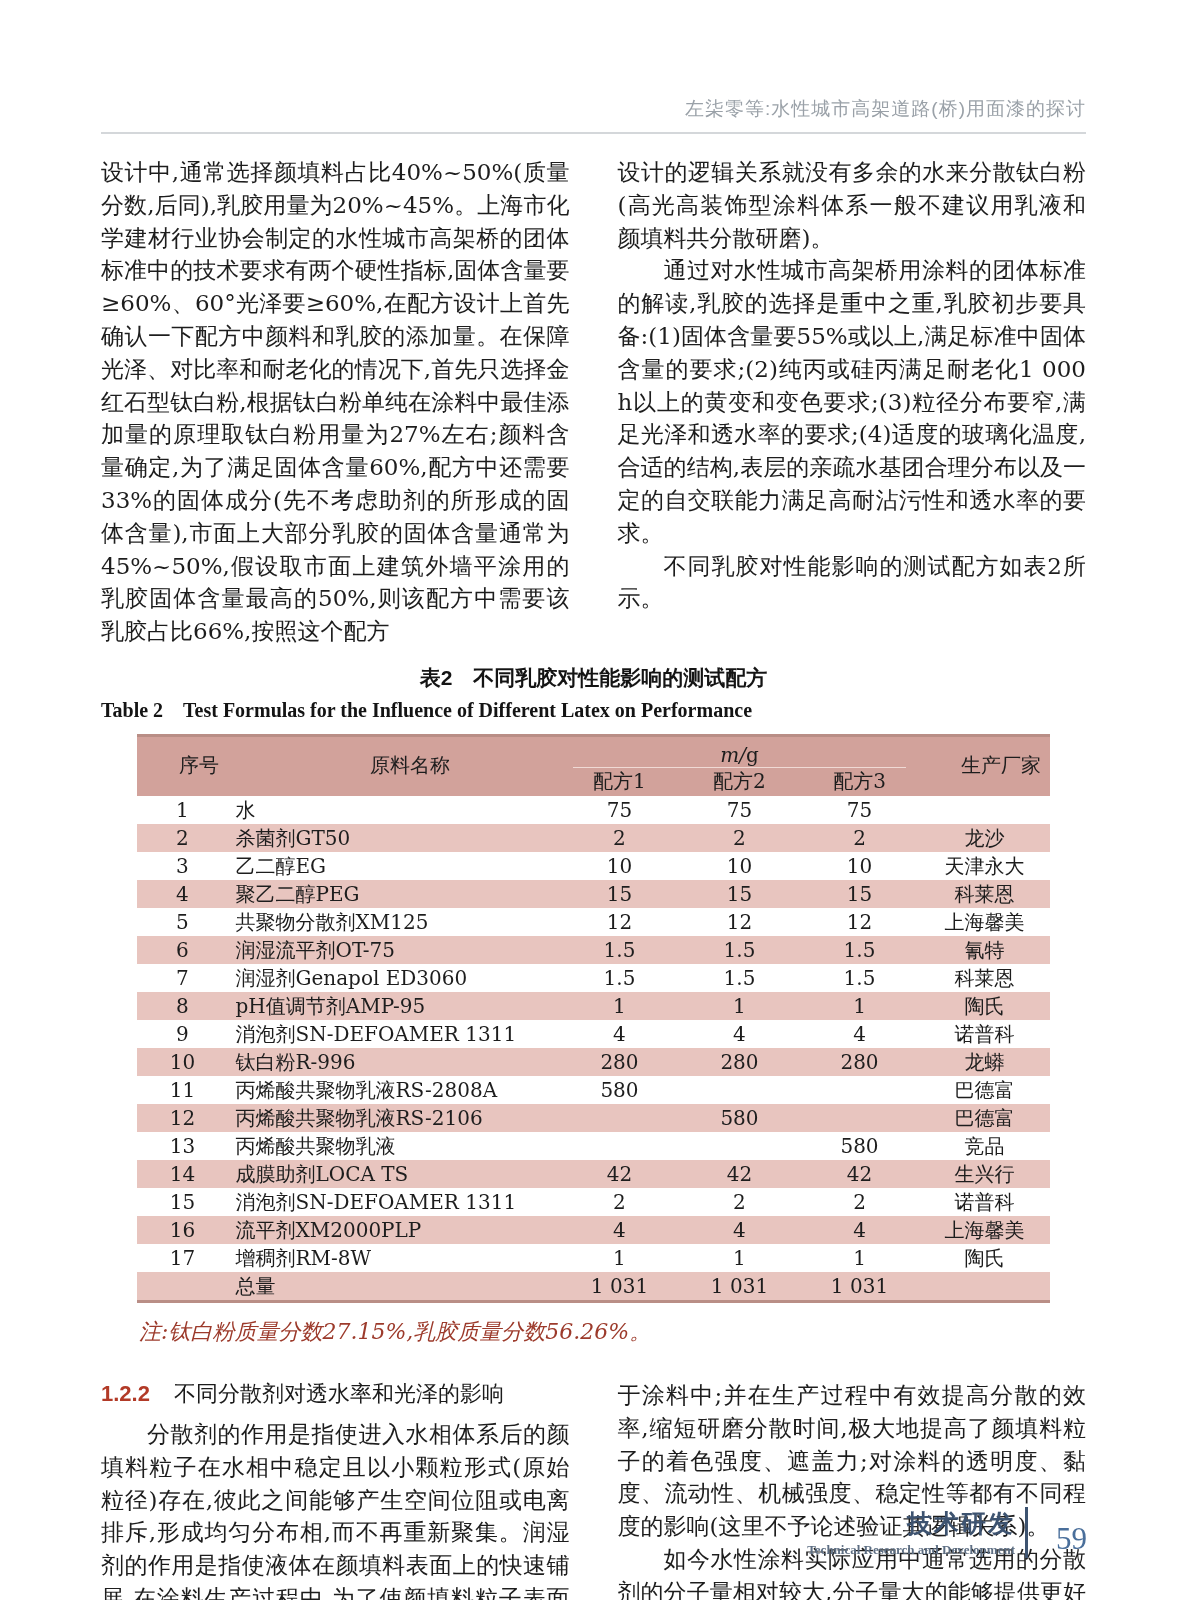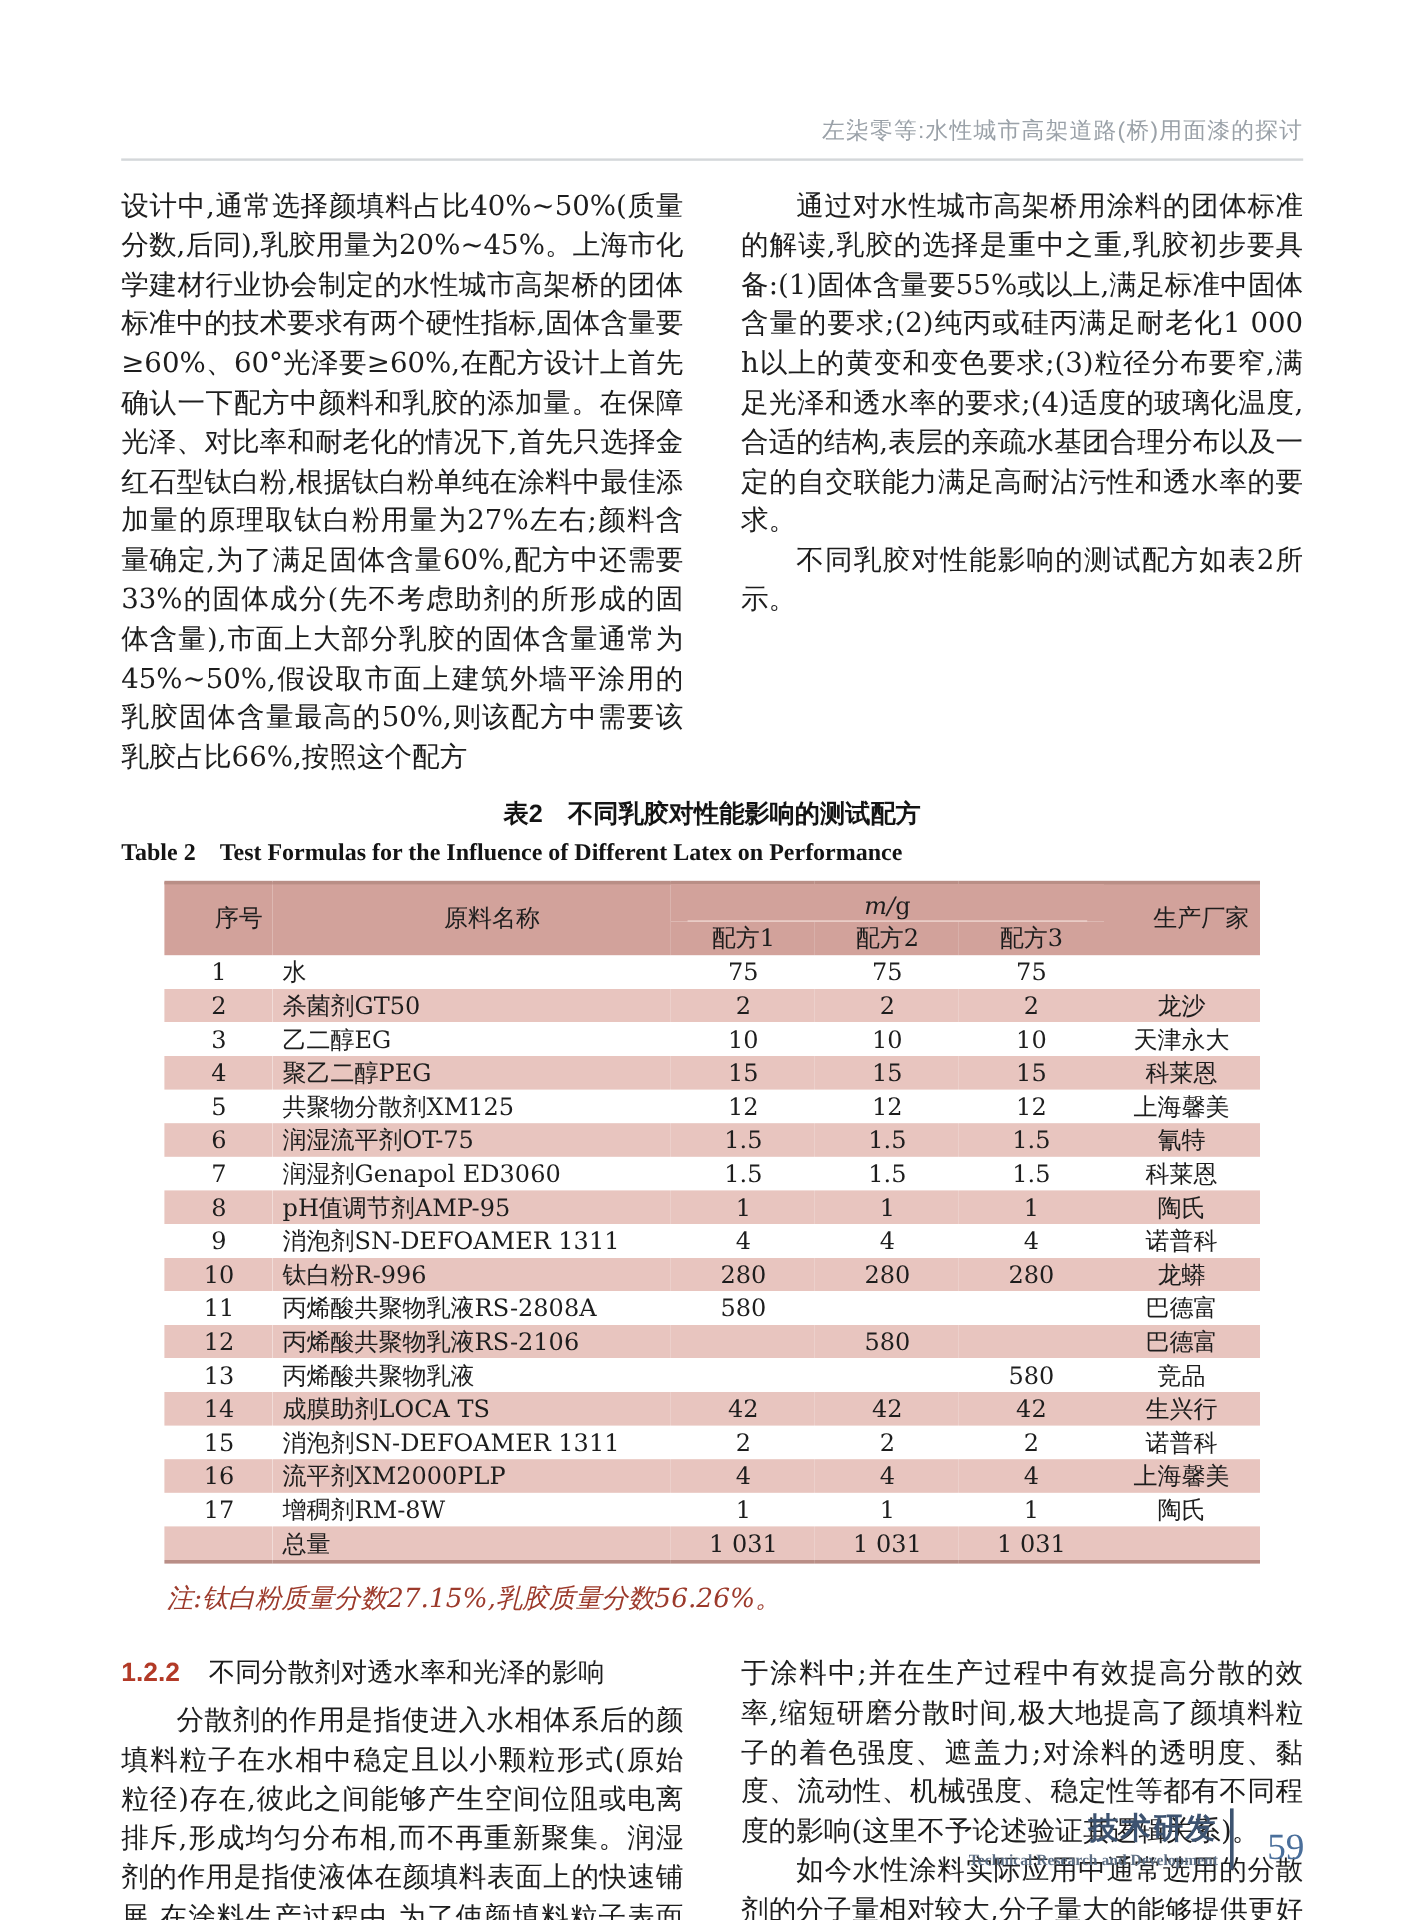--- a/index.html
+++ b/index.html
@@ -150,20 +150,21 @@
   <div class="content">
 
     <div class="running-head">左柒零等:水性城市高架道路(桥)用面漆的探讨</div>
     <hr class="head-rule">
 
     <div class="two-col top">
       <div class="col">
         <p class="para">设计中,通常选择颜填料占比40%~50%(质量分数,后同),乳胶用量为20%~45%。上海市化学建材行业协会制定的水性城市高架桥的团体标准中的技术要求有两个硬性指标,固体含量要≥60%、60°光泽要≥60%,在配方设计上首先确认一下配方中颜料和乳胶的添加量。在保障光泽、对比率和耐老化的情况下,首先只选择金红石型钛白粉,根据钛白粉单纯在涂料中最佳添加量的原理取钛白粉用量为27%左右;颜料含量确定,为了满足固体含量60%,配方中还需要33%的固体成分(先不考虑助剂的所形成的固体含量),市面上大部分乳胶的固体含量通常为45%~50%,假设取市面上建筑外墙平涂用的乳胶固体含量最高的50%,则该配方中需要该乳胶占比66%,按照这个配方</p>
       </div>
       <div class="col">
+        <p class="para">设计的逻辑关系就没有多余的水来分散钛白粉(高光高装饰型涂料体系一般不建议用乳液和颜填料共分散研磨)。</p>
         <p class="para indent">通过对水性城市高架桥用涂料的团体标准的解读,乳胶的选择是重中之重,乳胶初步要具备:(1)固体含量要55%或以上,满足标准中固体含量的要求;(2)纯丙或硅丙满足耐老化1 000 h以上的黄变和变色要求;(3)粒径分布要窄,满足光泽和透水率的要求;(4)适度的玻璃化温度,合适的结构,表层的亲疏水基团合理分布以及一定的自交联能力满足高耐沾污性和透水率的要求。</p>
         <p class="para indent">不同乳胶对性能影响的测试配方如表2所示。</p>
       </div>
     </div>
 
     <div class="table-block">
       <div class="tbl-title-zh">表2　不同乳胶对性能影响的测试配方</div>
       <div class="tbl-title-en">Table 2　Test Formulas for the Influence of Different Latex on Performance</div>
 
       <table class="formula">

